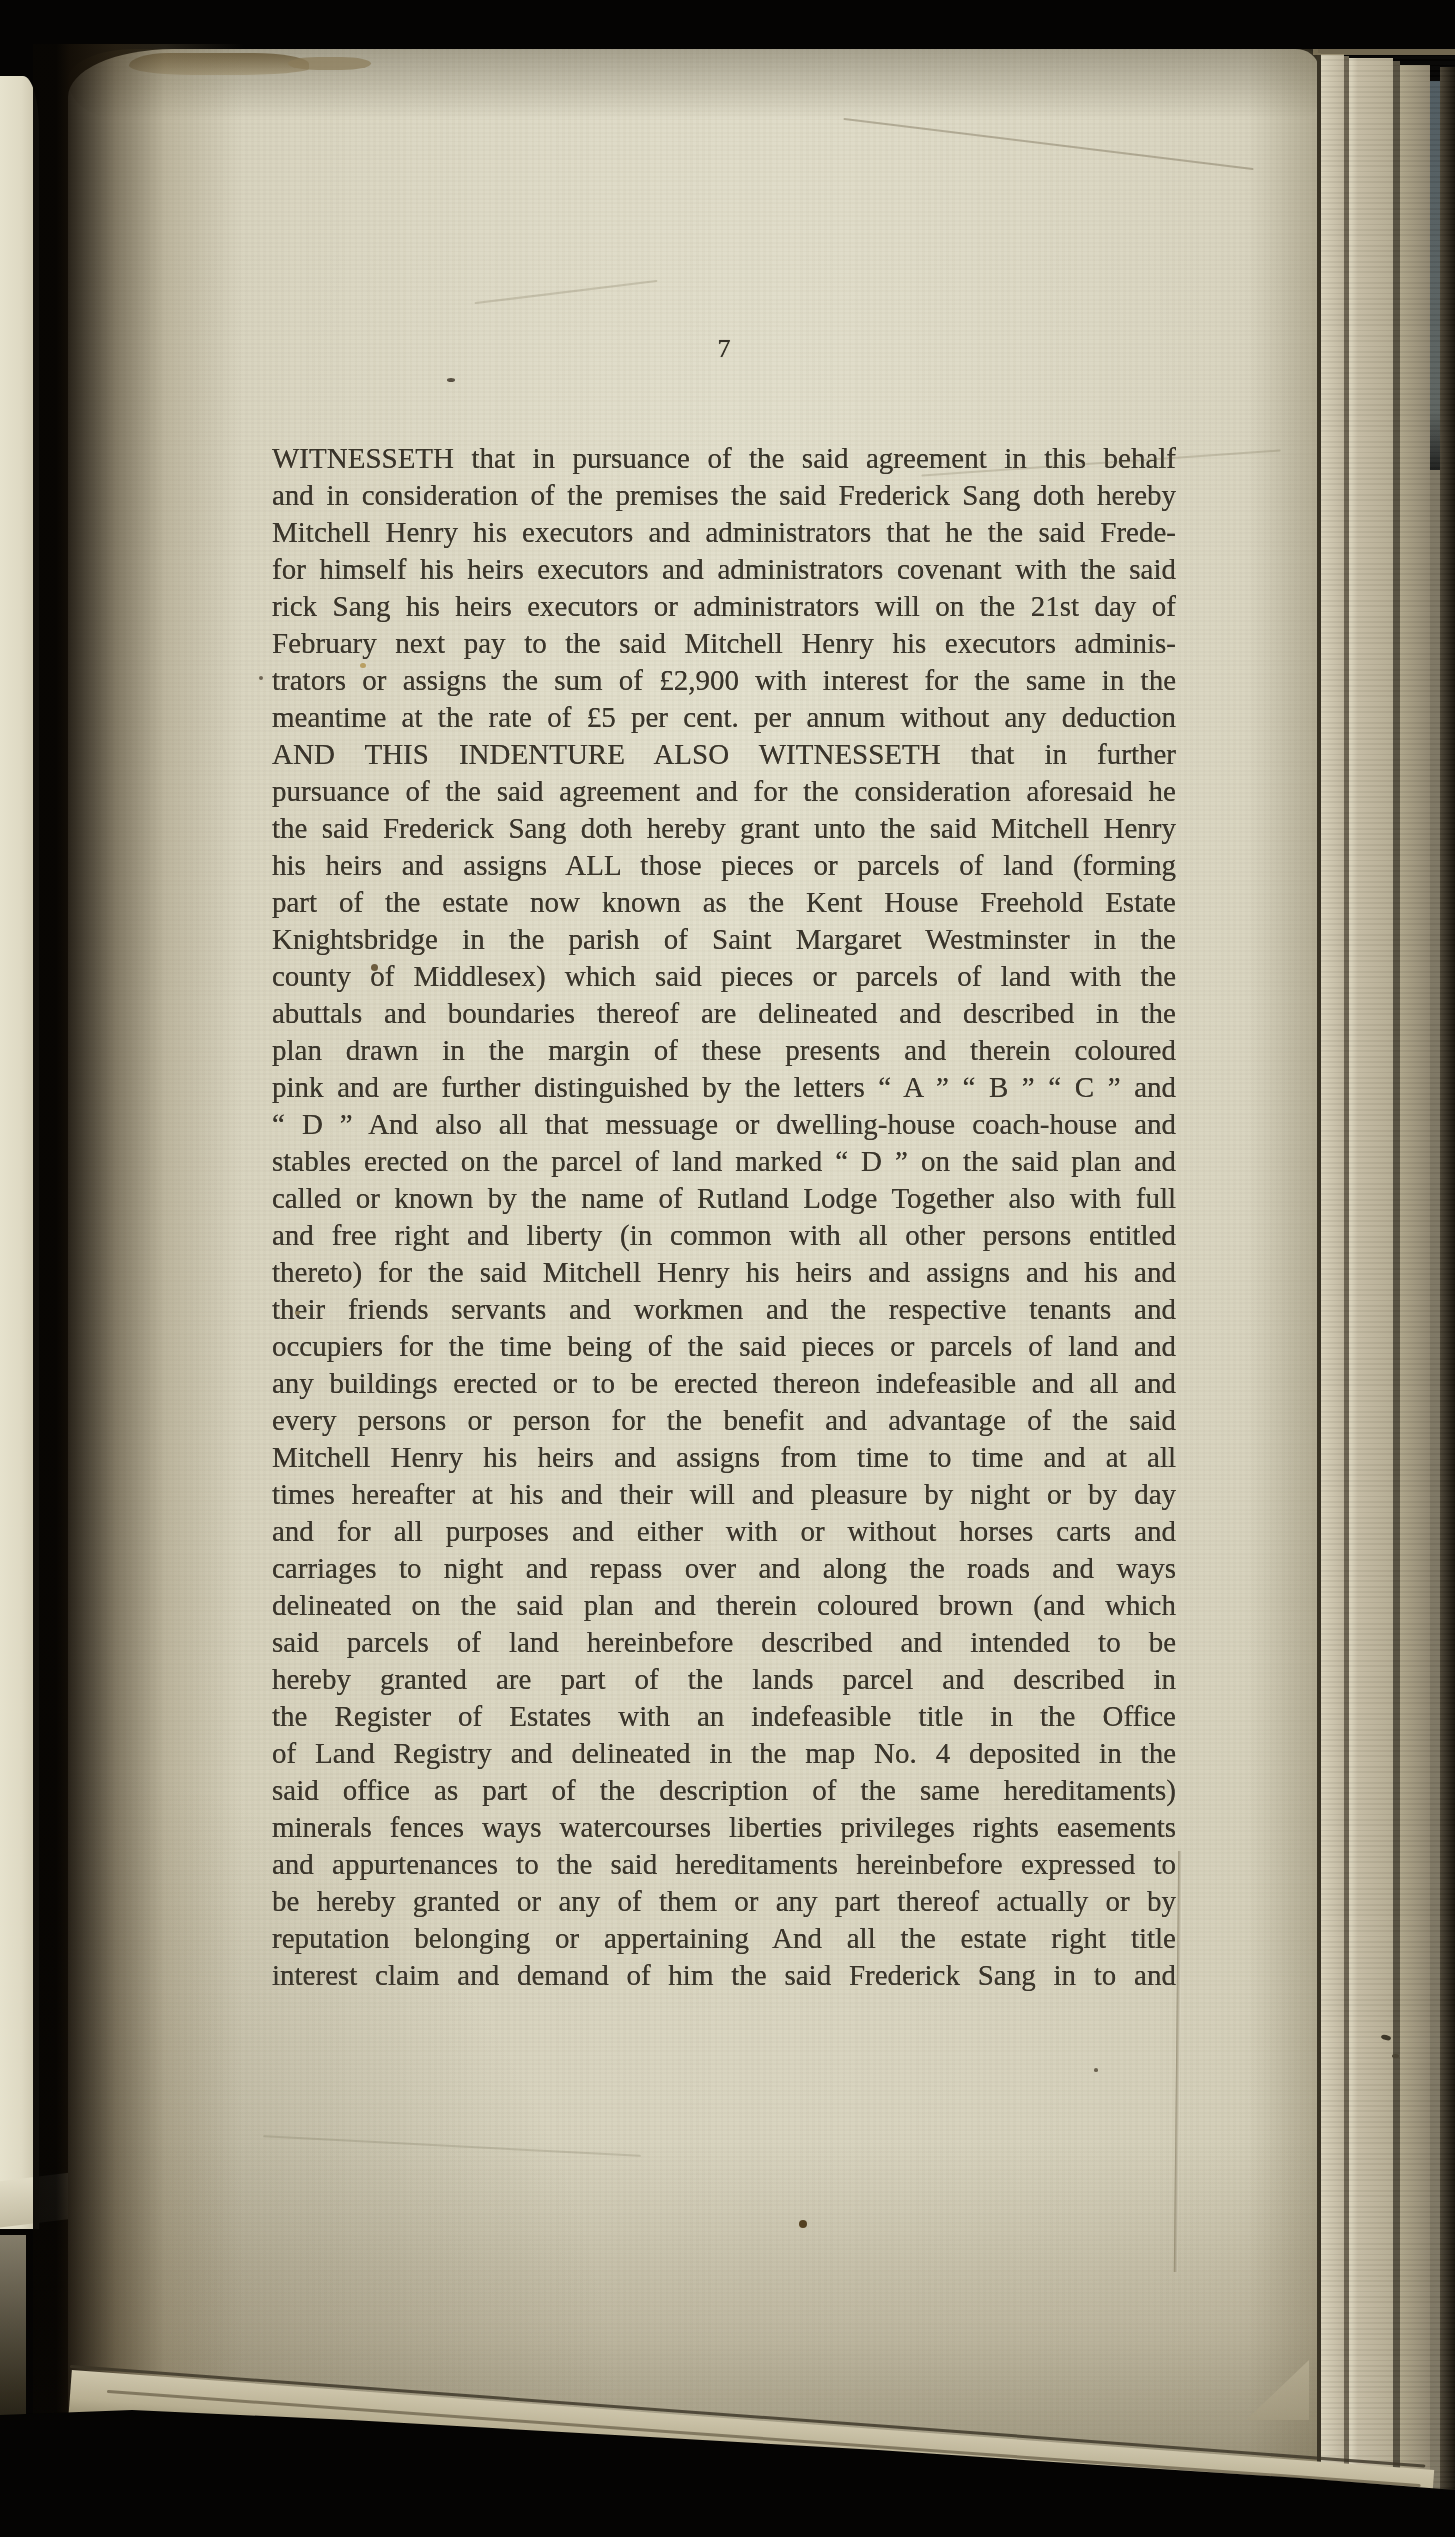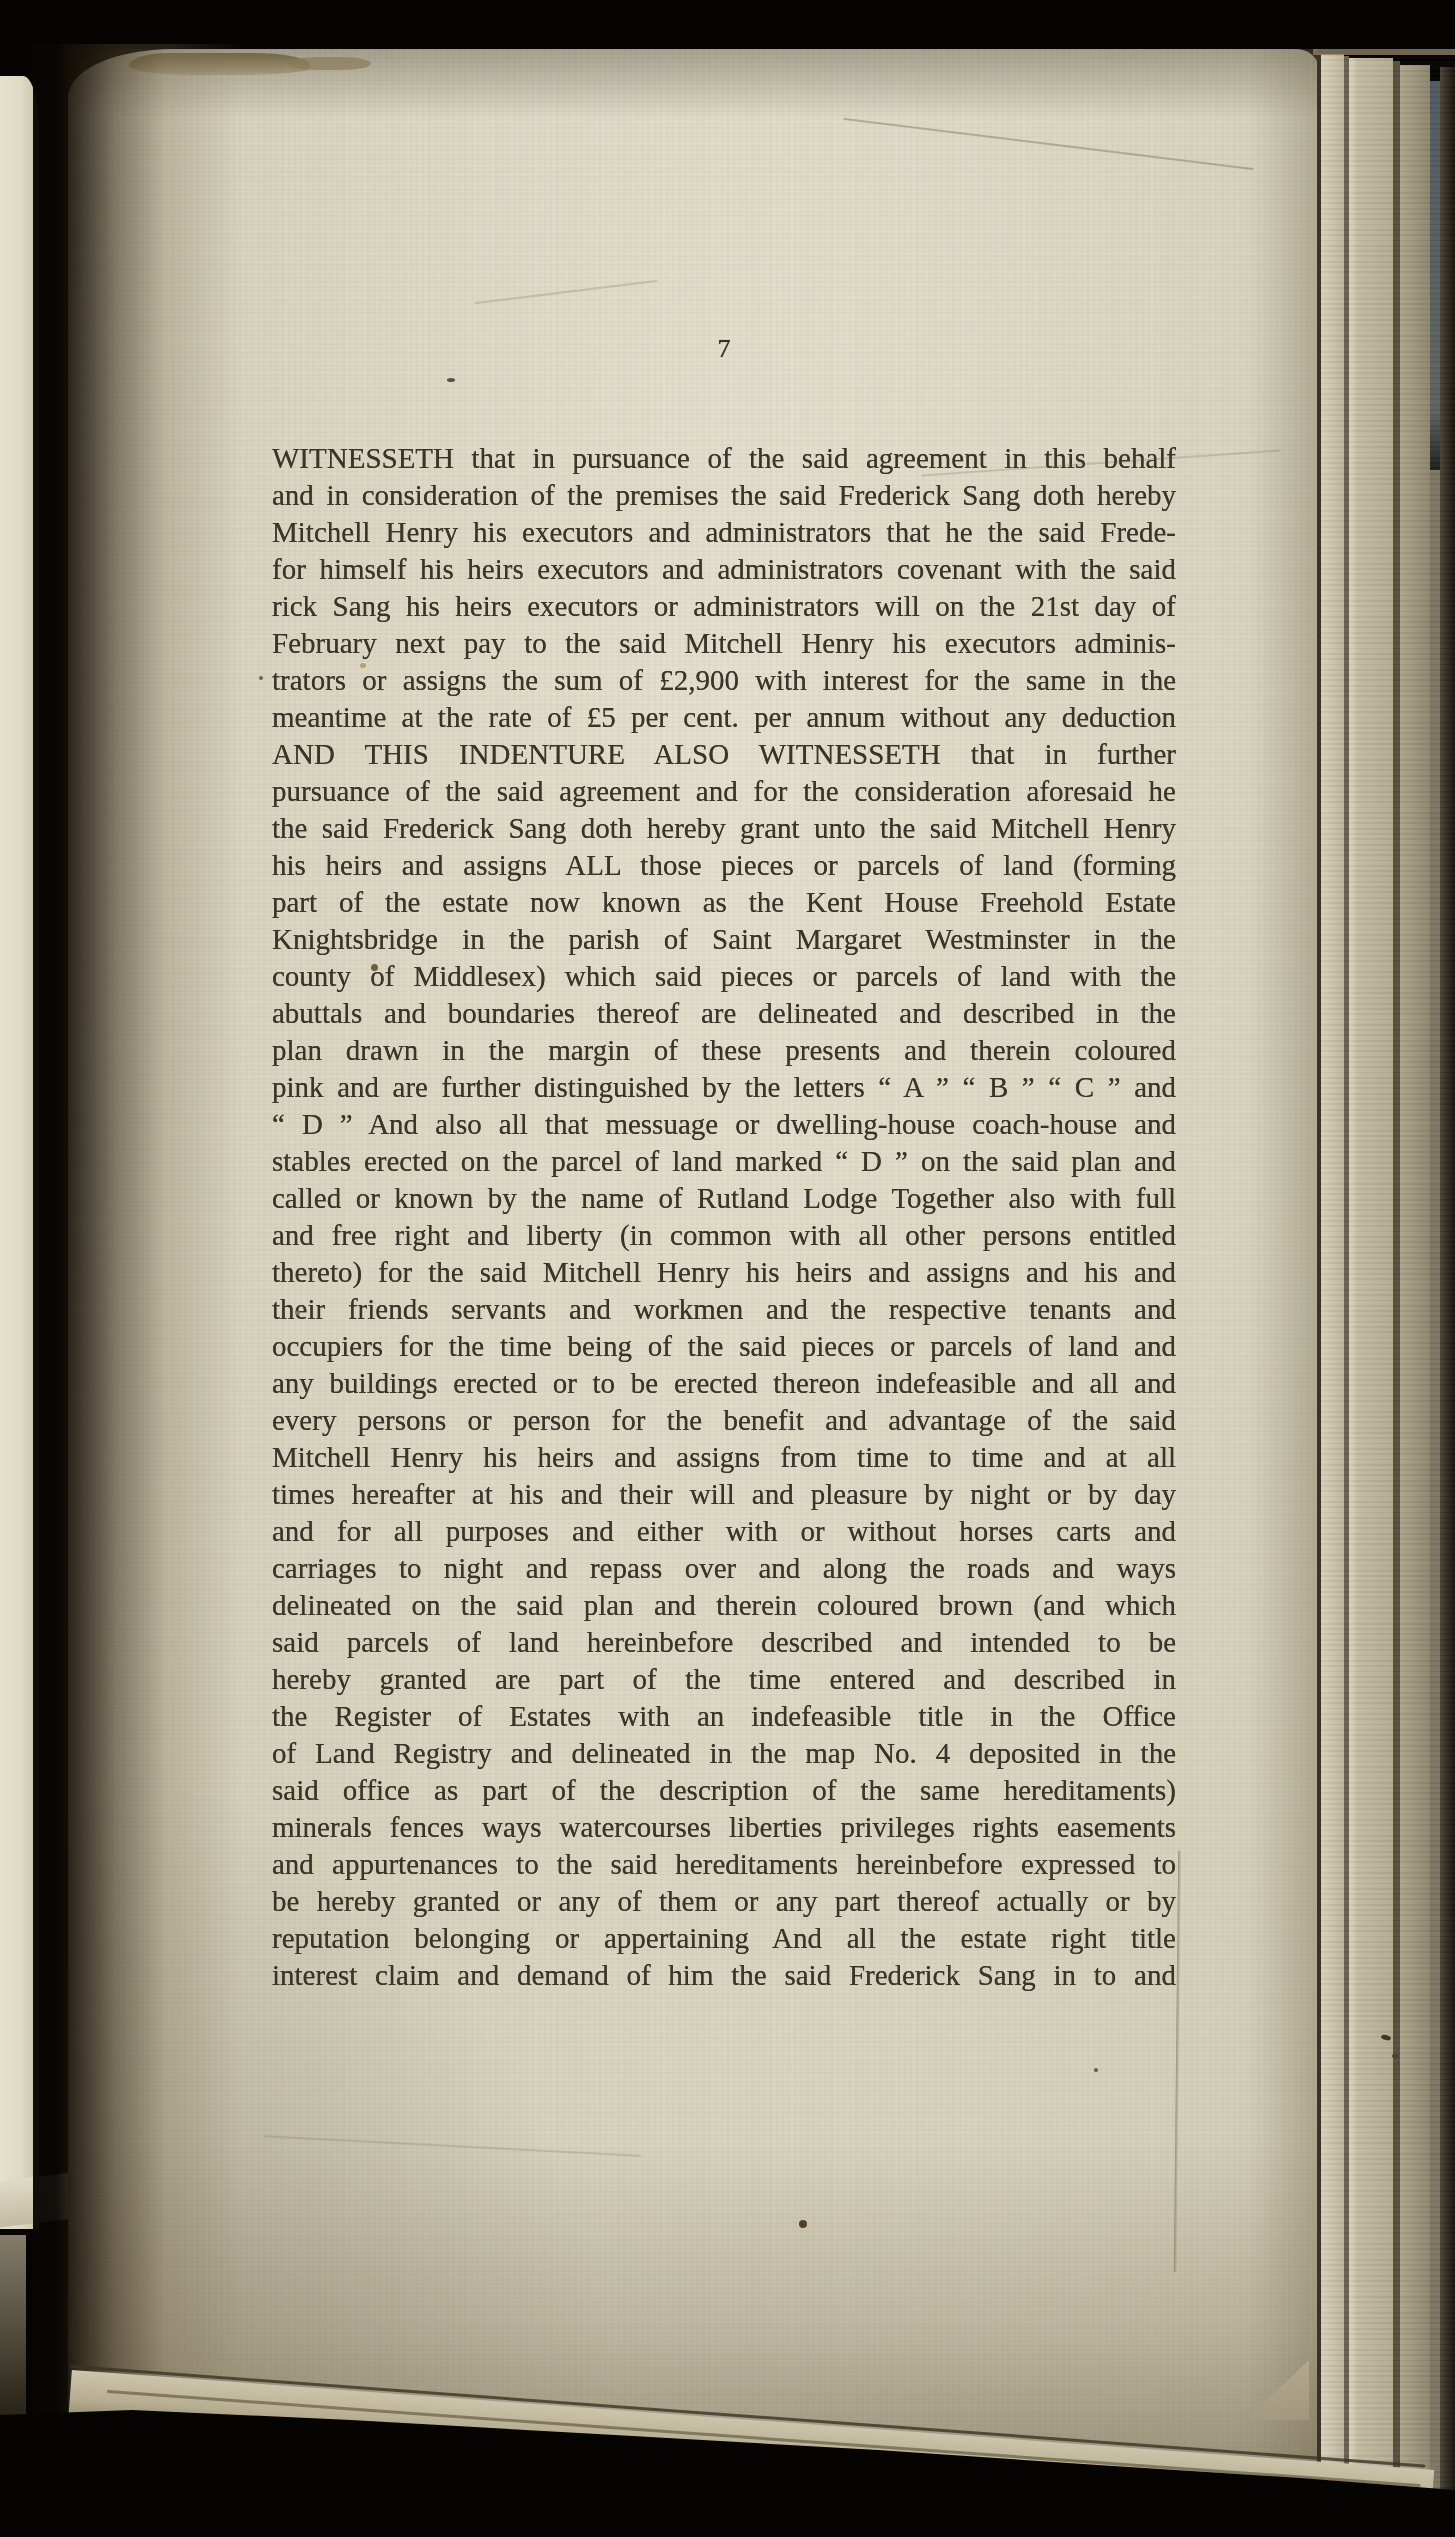--- a/index.html
+++ b/index.html
@@ -211,21 +211,21 @@
         <div class="line">their friends servants and workmen and the respective tenants and</div>
         <div class="line">occupiers for the time being of the said pieces or parcels of land and</div>
         <div class="line">any buildings erected or to be erected thereon indefeasible and all and</div>
         <div class="line">every persons or person for the benefit and advantage of the said</div>
         <div class="line">Mitchell Henry his heirs and assigns from time to time and at all</div>
         <div class="line">times hereafter at his and their will and pleasure by night or by day</div>
         <div class="line">and for all purposes and either with or without horses carts and</div>
         <div class="line">carriages to night and repass over and along the roads and ways</div>
         <div class="line">delineated on the said plan and therein coloured brown (and which</div>
         <div class="line">said parcels of land hereinbefore described and intended to be</div>
-        <div class="line">hereby granted are part of the time entered and described in</div>
+        <div class="line">hereby granted are part of the lands parcel and described in</div>
         <div class="line">the Register of Estates with an indefeasible title in the Office</div>
         <div class="line">of Land Registry and delineated in the map No. 4 deposited in the</div>
         <div class="line">said office as part of the description of the same hereditaments)</div>
         <div class="line">minerals fences ways watercourses liberties privileges rights easements</div>
         <div class="line">and appurtenances to the said hereditaments hereinbefore expressed to</div>
         <div class="line">be hereby granted or any of them or any part thereof actually or by</div>
         <div class="line">reputation belonging or appertaining And all the estate right title</div>
         <div class="line">interest claim and demand of him the said Frederick Sang in to and</div>
       </div>
 

